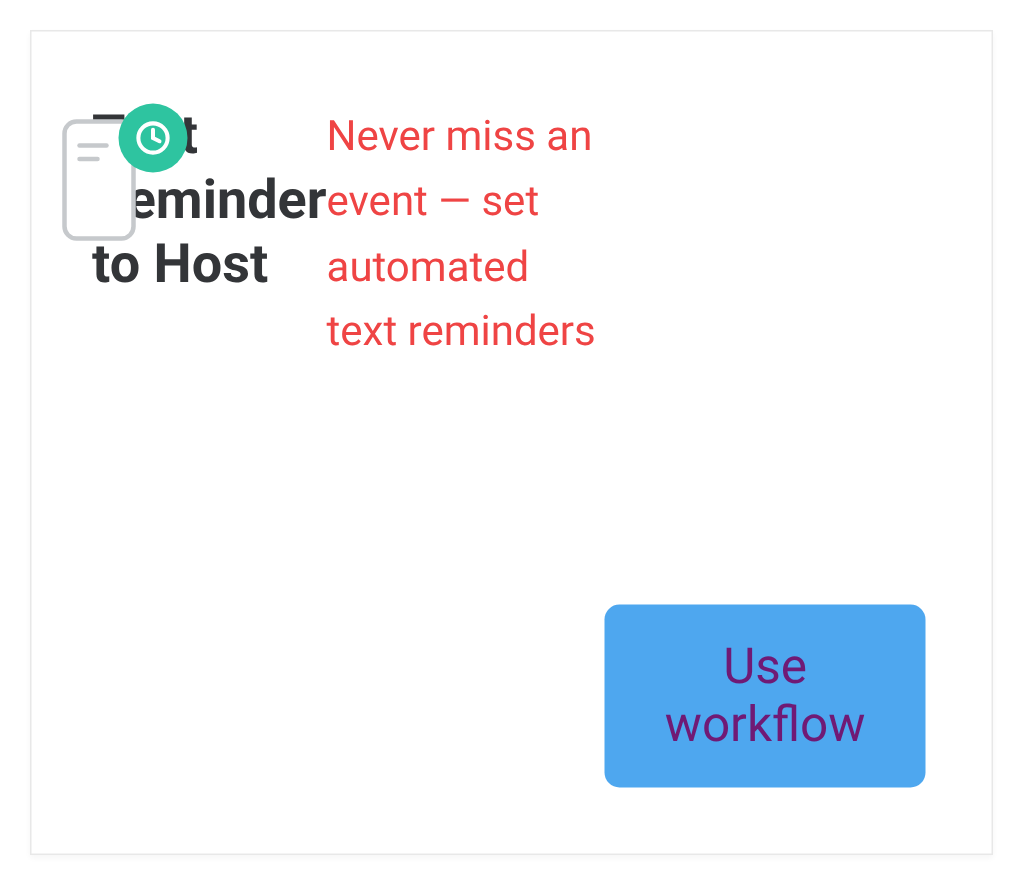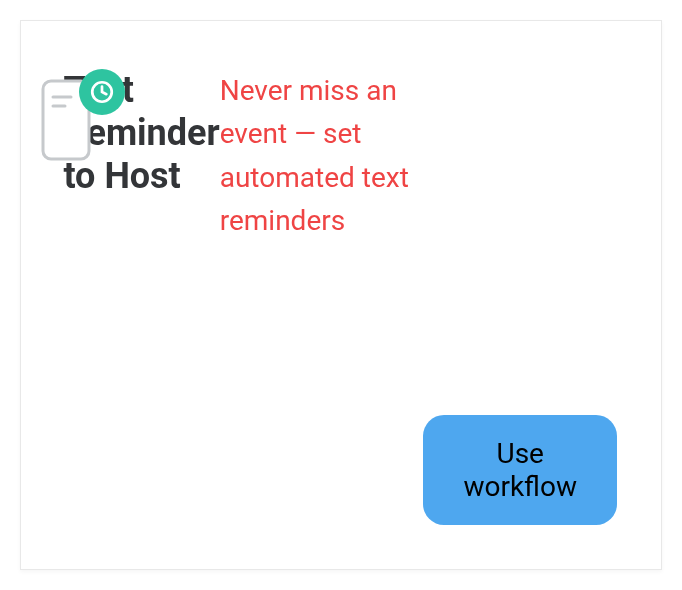--- a/index.html
+++ b/index.html
@@ -61,25 +61,25 @@
       color: #ef4444;
       line-height: 1.55;
     }
     .button-row {
       margin-top: auto;
       display: flex;
       justify-content: flex-end;
     }
     .use-workflow-btn {
       background: #4ea7ef;
-      color: #000000;
+      color: #701a75;
       border: none;
-      border-radius: 21px;
+      border-radius: 10px;
       padding: 22px 40px;
-      font-size: 28px;
+      font-size: 33px;
       font-weight: 400;
       cursor: pointer;
       font-family: inherit;
     }
   </style>
 </head>
 <body>
 
 <div class="card">
   <div class="icon-wrapper">

